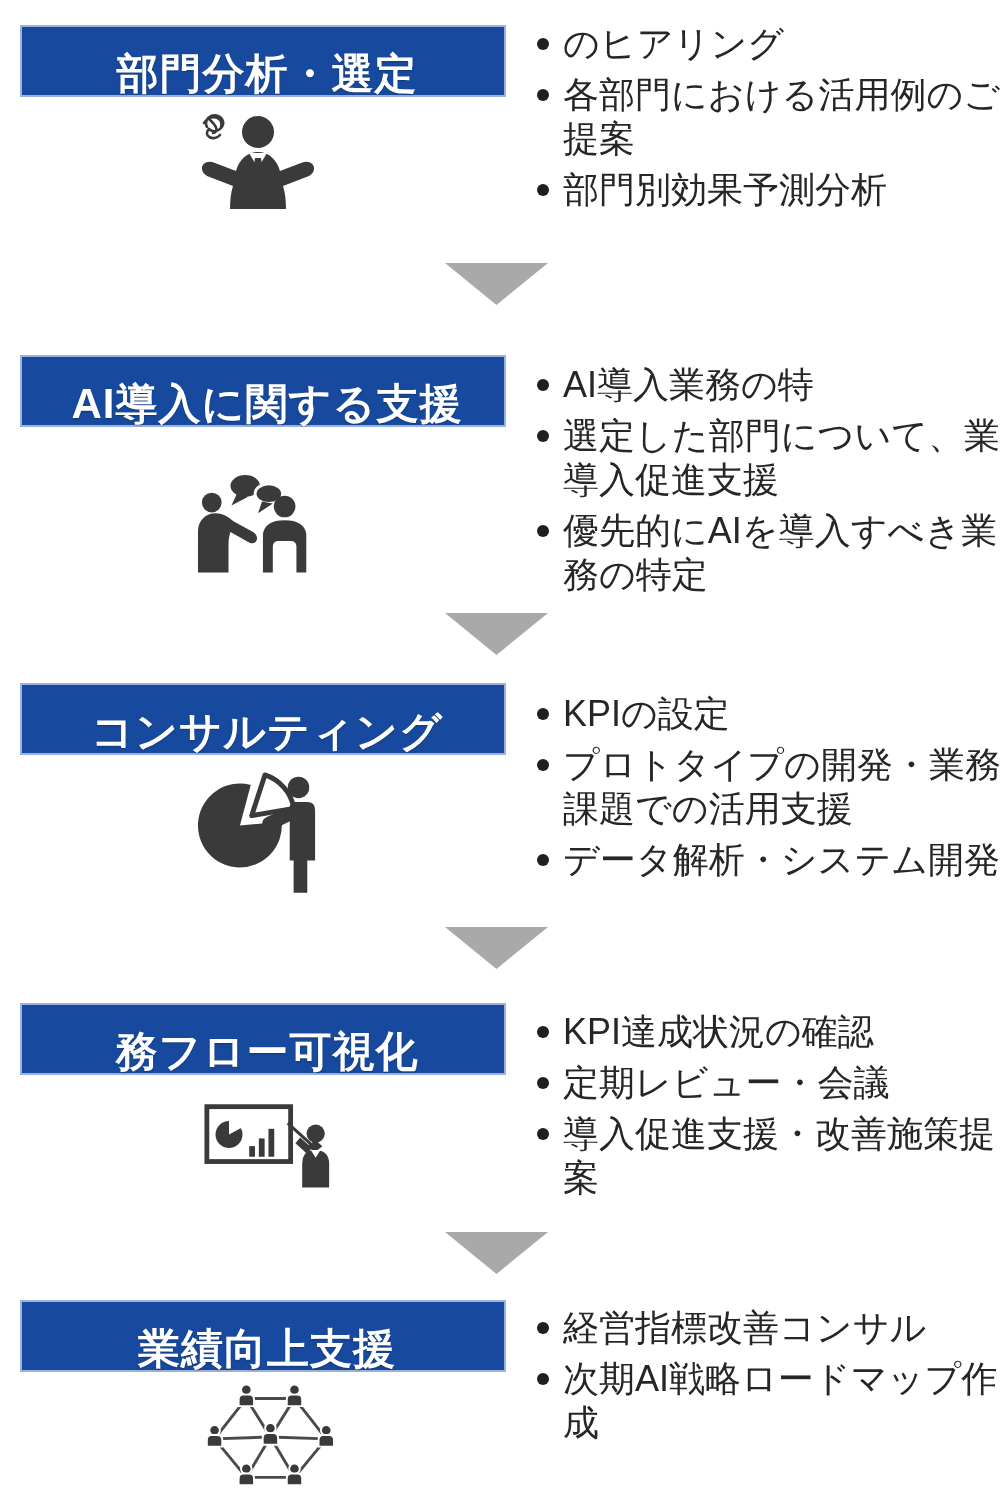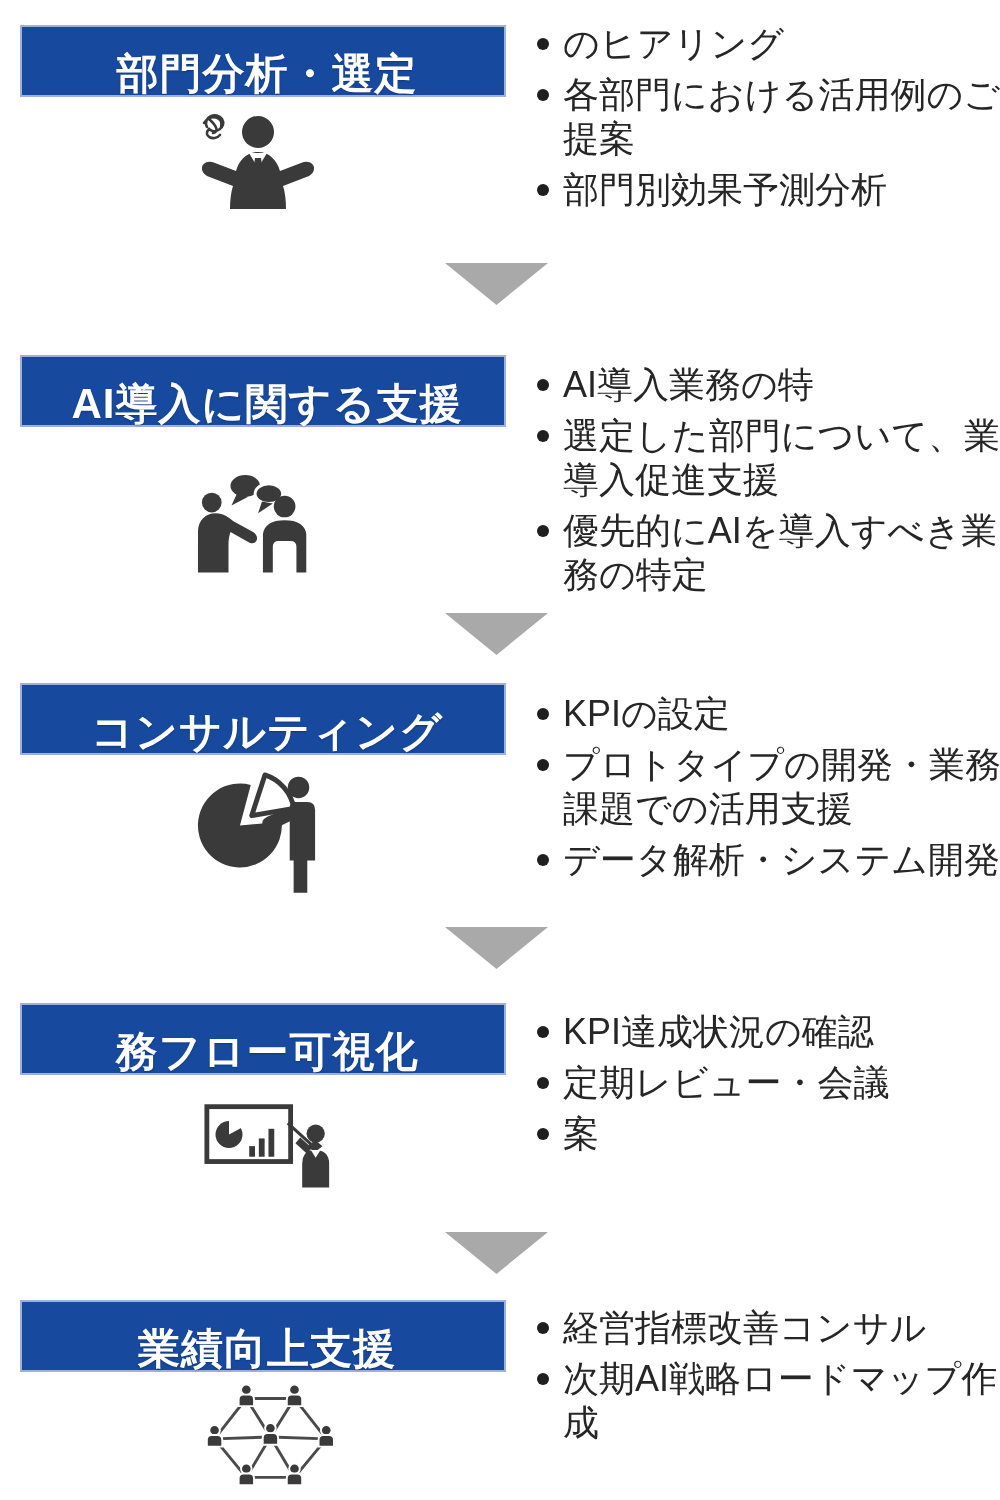--- a/index.html
+++ b/index.html
@@ -211,20 +211,21 @@
       </li>
       <li class="item">
         <span class="dot"></span>
         <span class="lines">
             <span class="ln">定期レビュー・会議</span>
           </span>
       </li>
       <li class="item">
         <span class="dot"></span>
         <span class="lines">
+            <span class="ln">導入促進支援・改善施策提</span>
             <span class="ln">案</span>
           </span>
       </li>
     </ul>
   </section>
 
   <div class="arrow" style="top:1232px">
     <svg viewBox="0 0 103 42" preserveAspectRatio="none">
         <polygon points="0,0 103,0 51.5,42" fill="currentColor"></polygon>
       </svg>

